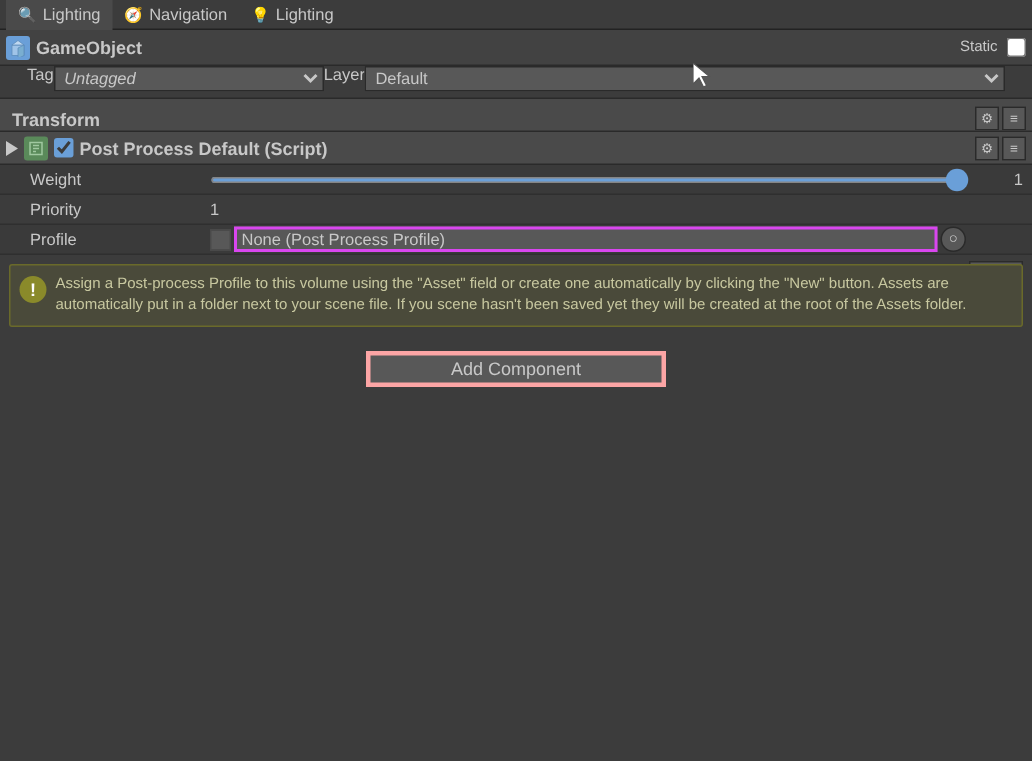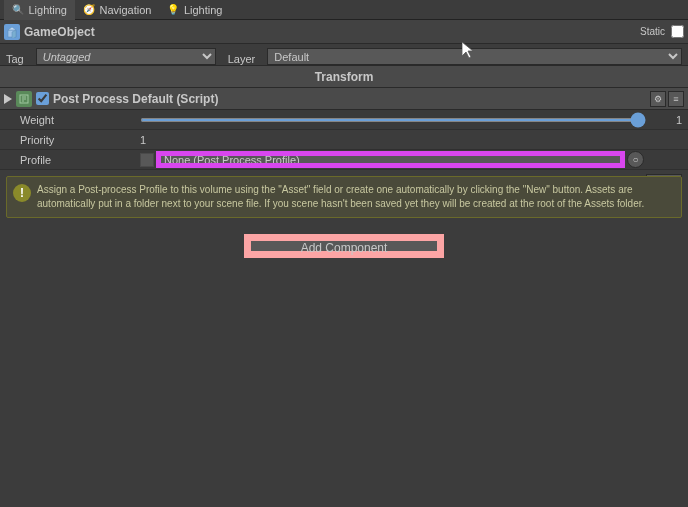--- a/index.html
+++ b/index.html
@@ -77,26 +77,26 @@
     }
     .static-checkbox {
       width: 13px;
       height: 13px;
       accent-color: #6a9fd8;
     }
 
     
     .tag-layer-row {
       display: flex;
-      align-items: flex-end;
+      align-items: flex-start;
       height: 22px;
       background: #3c3c3c;
-      padding: 0 6px;
+      padding: 0 18px;
       border-bottom: 1px solid #2a2a2a;
-      gap: 12px;
+      gap: 0;
     }
     .tag-label, .layer-label {
       color: #c8c8c8;
       font-size: 11px;
       flex-shrink: 0;
     }
     .tag-dropdown {
       background: #585858;
       border: 1px solid #2a2a2a;
       color: #c8c8c8;
@@ -224,21 +224,21 @@
     .profile-icon-small {
       width: 14px;
       height: 14px;
       background: #585858;
       border: 1px solid #4a4a4a;
       flex-shrink: 0;
     }
     .profile-input {
       flex: 1;
       background: #585858;
-      border: 5px solid #d946ef;
+      border: 2px solid #d946ef;
       color: #c8c8c8;
       font-size: 11px;
       height: 17px;
       padding: 0 3px;
     }
     .profile-circle-btn {
       width: 17px;
       height: 17px;
       background: #585858;
       border: 1px solid #2a2a2a;
@@ -295,39 +295,38 @@
     }
 
     
     .add-component-container {
       display: flex;
       justify-content: center;
       padding: 10px;
     }
     .add-component-btn {
       background: #585858;
-      border: 7px solid #fca5a5;
+      border: 3px solid #fca5a5;
       color: #c8c8c8;
       font-size: 12px;
       height: 24px;
       padding: 0 30px;
       cursor: pointer;
       width: 200px;
     }
 
     
     .transform-section {
       display: flex;
-      align-items: center;
+      align-items: flex-end;
       height: 22px;
       background: #4a4a4a;
       border-bottom: 1px solid #2a2a2a;
       padding: 0 4px;
       gap: 4px;
-      flex-direction: column;
     }
 
     
     .empty-space {
       flex: 1;
       background: #3c3c3c;
     }
   </style>
 </head>
 <body>

